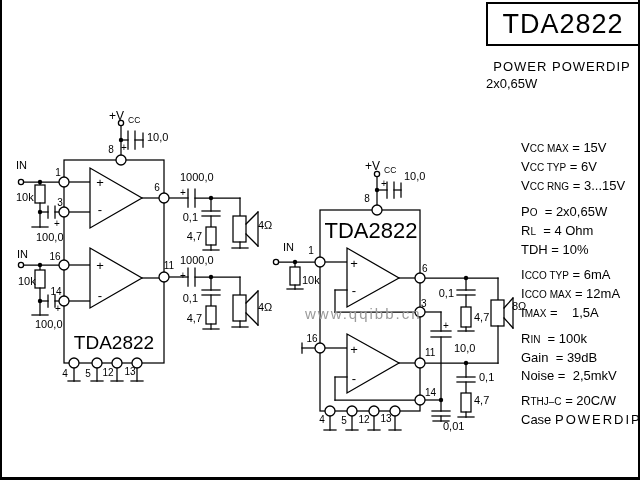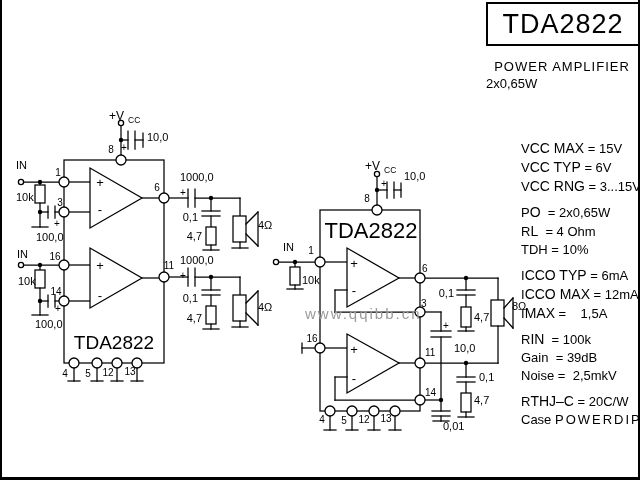--- a/index.html
+++ b/index.html
@@ -15,21 +15,21 @@
   .wm{font-family:"Liberation Sans",sans-serif;fill:#9b9b9b;letter-spacing:2px;}
   #title-box{position:absolute;left:484px;top:2px;width:150px;height:40px;border:2px solid #000;
              display:flex;align-items:center;justify-content:center;}
   #title-box .title{font-size:27px;letter-spacing:1px;}
   #subtitle1{position:absolute;left:484px;top:59px;width:152px;text-align:center;font-size:13px;letter-spacing:1px;}
   #subtitle2{position:absolute;left:484px;top:76px;width:152px;text-align:left;font-size:13px;}
   #specs{position:absolute;left:519px;top:139px;white-space:pre;font-size:13px;line-height:18px;}
   .spec-group{margin-top:7px;}
   .spec-group:first-child{margin-top:0;}
   .b{font-size:13px;}
-  .s{font-size:14px;}
+  .s{font-size:10px;}
   .sp{font-size:13px;letter-spacing:2px;}
 </style>
 </head>
 <body>
 
 <div id="page">
 
   <svg id="schematic" width="640" height="480" viewBox="0 0 640 480">
 
     <g>
@@ -345,18 +345,18 @@
       <text class="t" x="441" y="430" font-size="11">0,01</text>
       <text class="t" x="510" y="310" font-size="11">8Ω</text>
     </g>
 
     <text class="wm" x="303" y="319" font-size="15">www.qqibb.cn</text>
   </svg>
 
   <div id="title-box">
     <span class="title">TDA2822</span>
   </div>
-  <div id="subtitle1">POWER AMPLIFIER</div>
+  <div id="subtitle1">POWER POWERDIP</div>
   <div id="subtitle2">2x0,65W</div>
 
   <div id="specs"><div class="spec-group"><div class="spec-line"><span class="b">V</span><span class="s">CC MAX</span><span class="b"> = 15V</span></div><div class="spec-line"><span class="b">V</span><span class="s">CC TYP</span><span class="b"> = 6V</span></div><div class="spec-line"><span class="b">V</span><span class="s">CC RNG</span><span class="b"> = 3...15V</span></div></div><div class="spec-group"><div class="spec-line"><span class="b">P</span><span class="s">O</span><span class="b">  = 2x0,65W</span></div><div class="spec-line"><span class="b">R</span><span class="s">L</span><span class="b">  = 4 Ohm</span></div><div class="spec-line"><span class="b">TDH = 10%</span></div></div><div class="spec-group"><div class="spec-line"><span class="b">I</span><span class="s">CCO TYP</span><span class="b"> = 6mA</span></div><div class="spec-line"><span class="b">I</span><span class="s">CCO MAX</span><span class="b"> = 12mA</span></div><div class="spec-line"><span class="b">I</span><span class="s">MAX</span><span class="b"> =    1,5A</span></div></div><div class="spec-group"><div class="spec-line"><span class="b">R</span><span class="s">IN</span><span class="b">  = 100k</span></div><div class="spec-line"><span class="b">Gain  = 39dB</span></div><div class="spec-line"><span class="b">Noise =  2,5mkV</span></div></div><div class="spec-group"><div class="spec-line"><span class="b">R</span><span class="s">THJ–C</span><span class="b"> = 20C/W</span></div><div class="spec-line"><span class="b">Case </span><span class="sp">POWERDIP</span></div></div></div>
 
 </div>
 
 </body></html>

